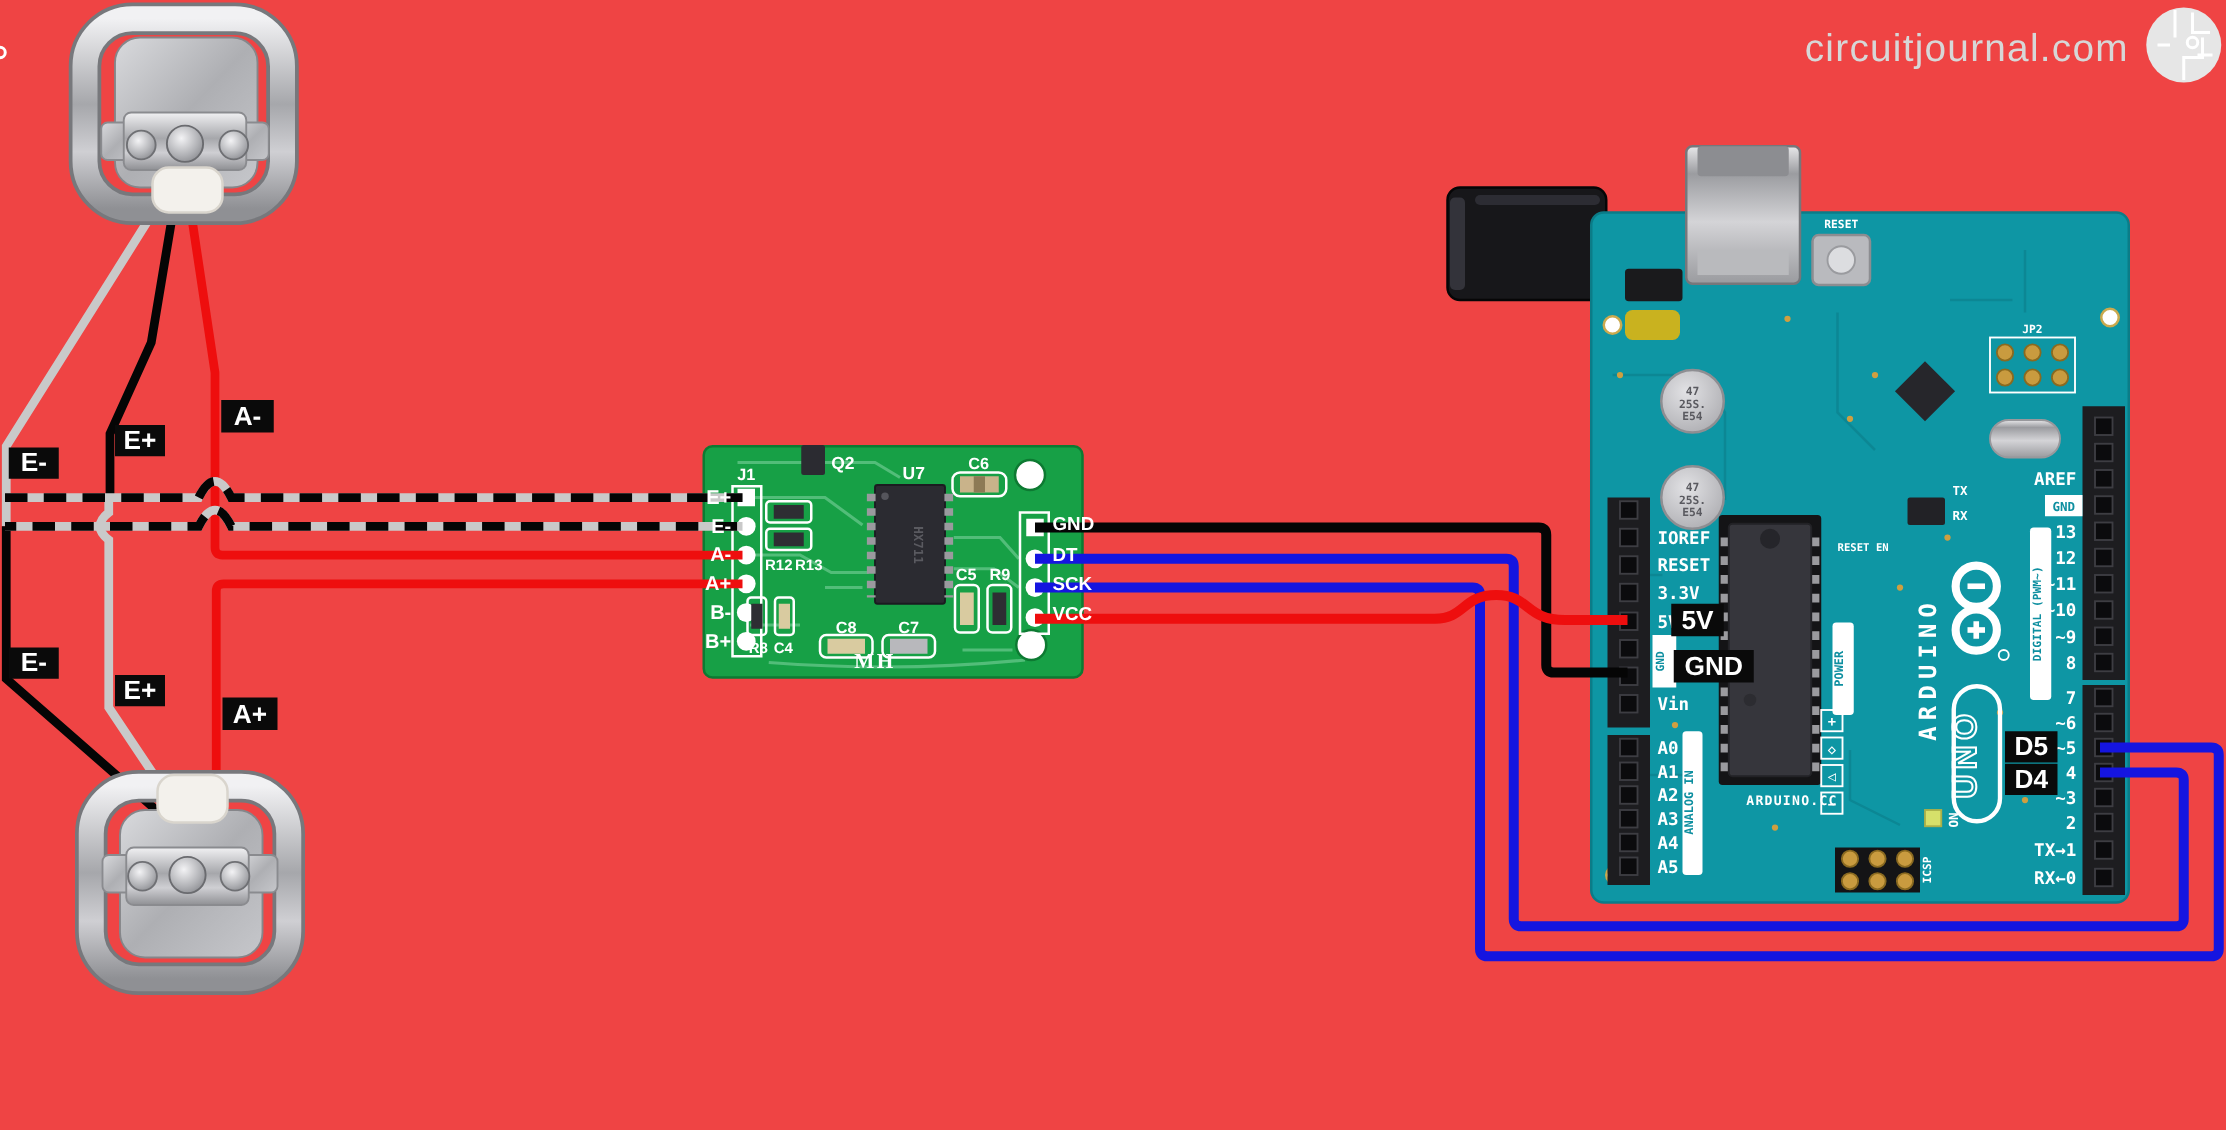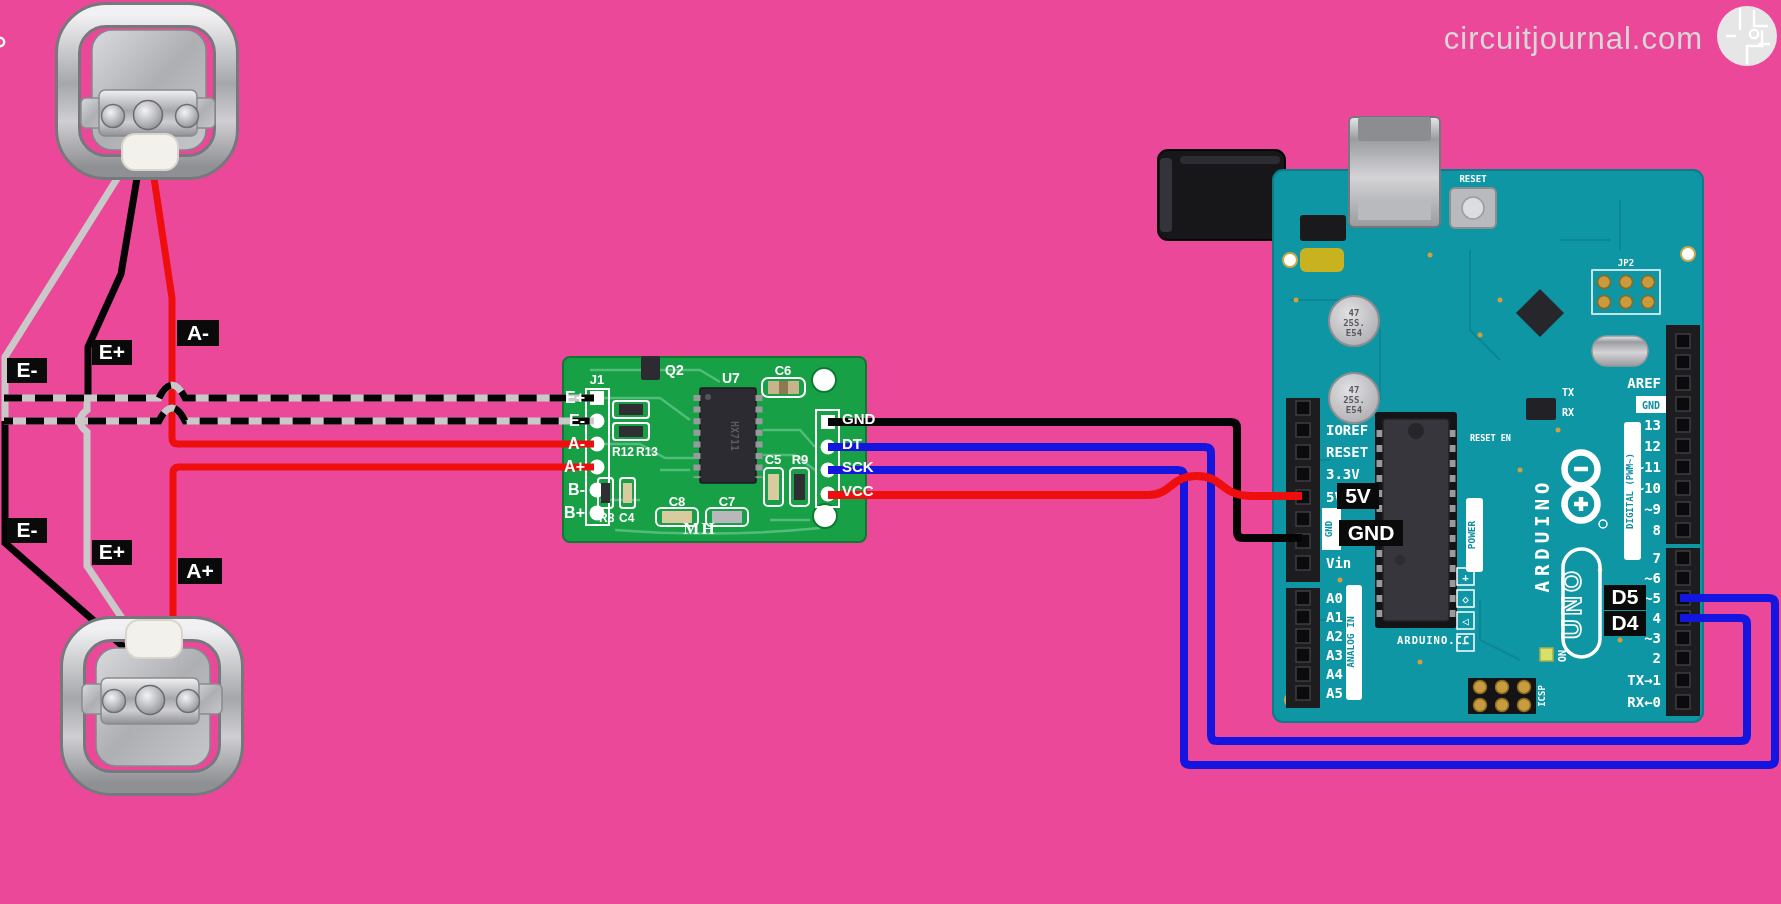--- a/index.html
+++ b/index.html
@@ -1,16 +1,16 @@
 <!DOCTYPE html>
 <html><head>
 <meta charset="utf-8">
 <style>
   html,body{margin:0;padding:0;background:#fff;}
-  .stage{position:relative;width:1781px;height:904px;background:#ec4899;overflow:hidden;}
+  .stage{position:relative;width:1781px;height:904px;background:#ef4444;overflow:hidden;}
   svg{display:block;}
   text{user-select:none;}
   .mono{font-family:"DejaVu Sans Mono",monospace;font-weight:bold;fill:#ffffff;}
   .sans{font-family:"Liberation Sans",sans-serif;font-weight:bold;fill:#ffffff;}
   .teal{fill:#0e8fa0;}
   .wm{font-family:"Liberation Sans",sans-serif;font-weight:normal;fill:#d7d7d7;letter-spacing:1px;}
   .silkdim{fill:#5a5a60;}
 </style>
 </head>
 <body>

